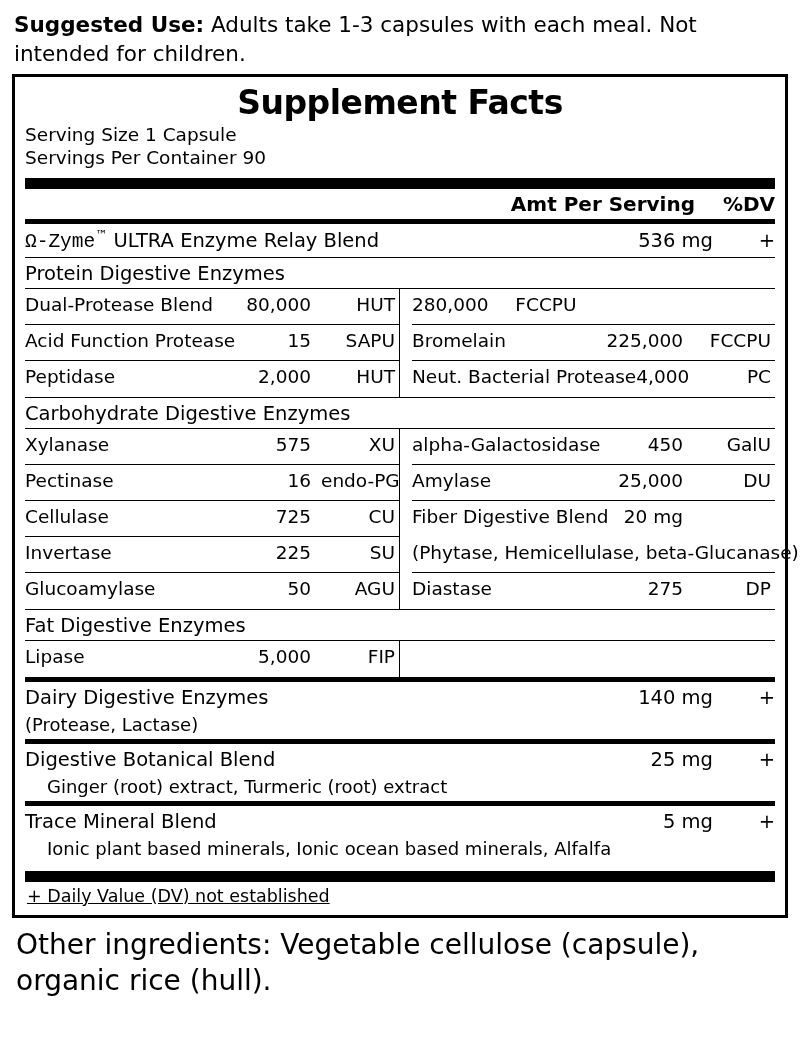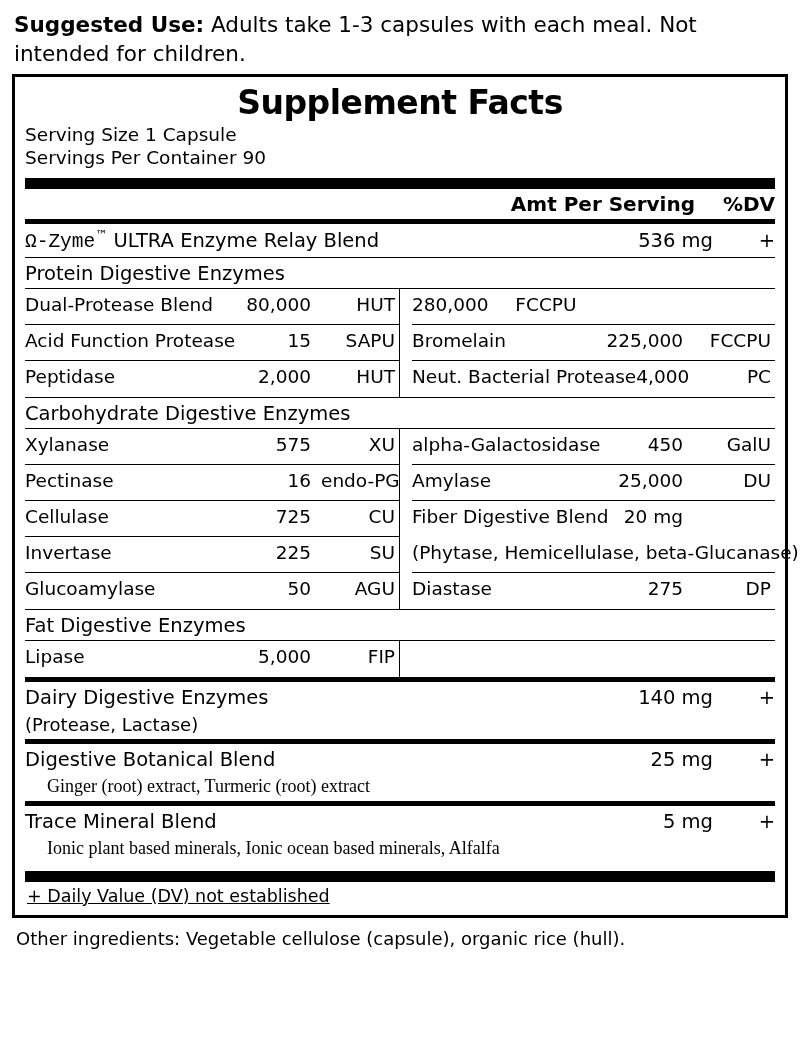--- a/index.html
+++ b/index.html
@@ -110,21 +110,21 @@
 
   .section-head {
     font-size: 19.5px;
     padding: 4px 0 3px 0;
   }
 
   .subnote {
     font-size: 18px;
     padding: 1px 0 4px 0;
   }
-  .subnote.indent { padding-left: 22px; font-family: Liberation Serif, serif; }
+  .subnote.indent { padding-left: 22px; }
 
   
   .grid {
     display: flex;
     width: 100%;
   }
   .col {
     width: 50%;
     box-sizing: border-box;
   }
@@ -150,21 +150,21 @@
 
   .erow.empty { }
 
   .footnote {
     font-size: 17.5px;
     padding: 4px 0 3px 2px;
     text-decoration: underline;
   }
 
   .other-ing {
-    font-size: 18px;
+    font-size: 28px;
     padding: 9px 6px 0 6px;
     line-height: 1.3;
   }
 
   .omega {
     font-family: Liberation Mono, monospace;
   }
   sup.tm { font-size: 0.62em; vertical-align: super; }
 </style>
 </head>

